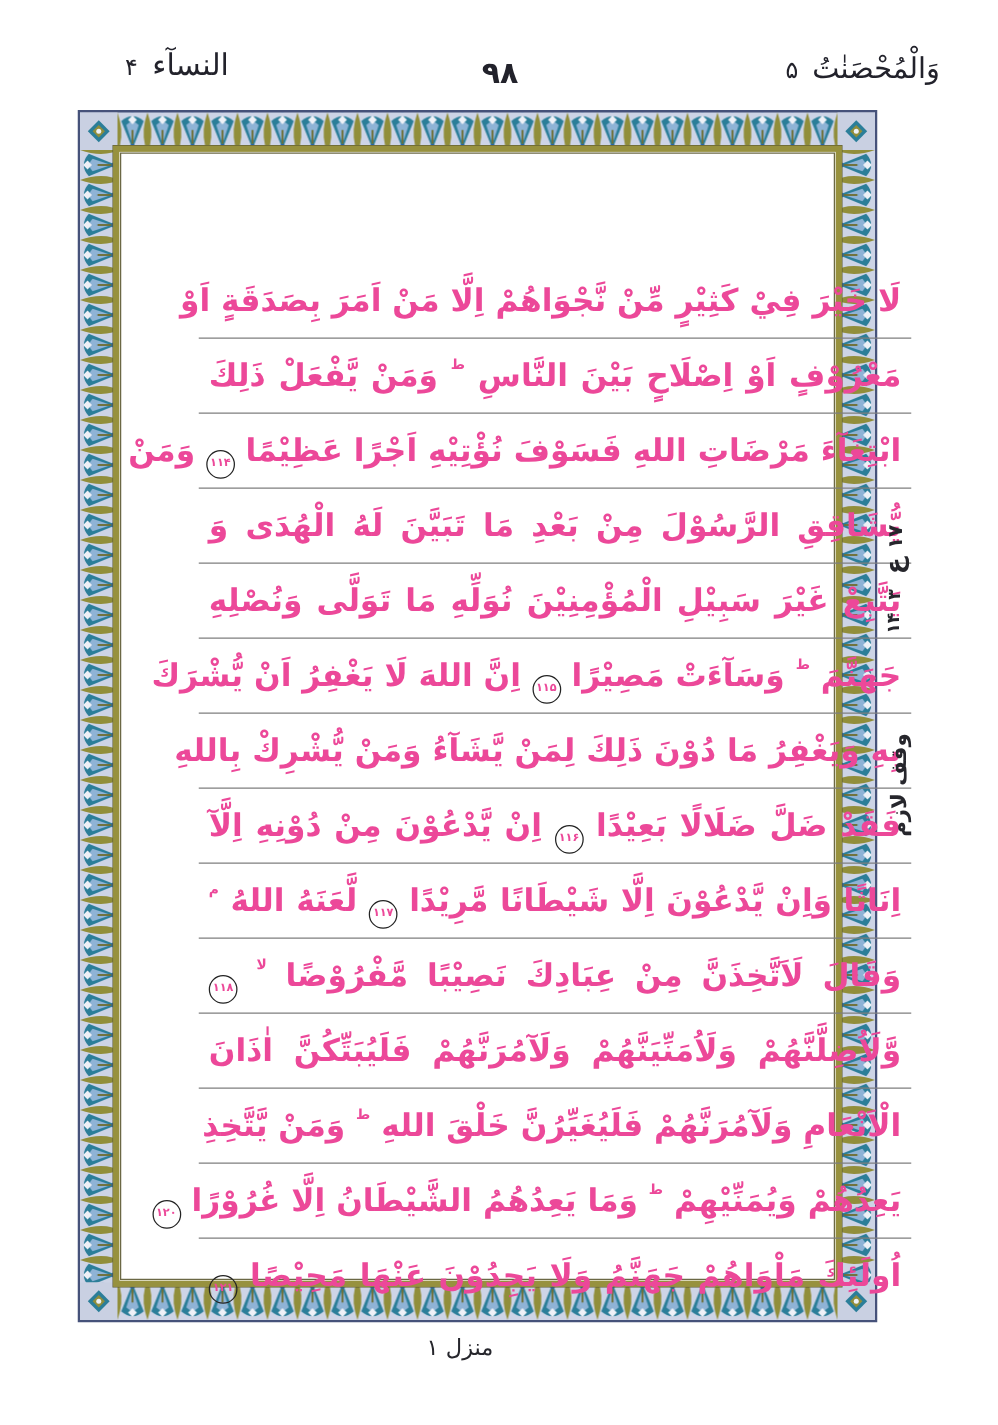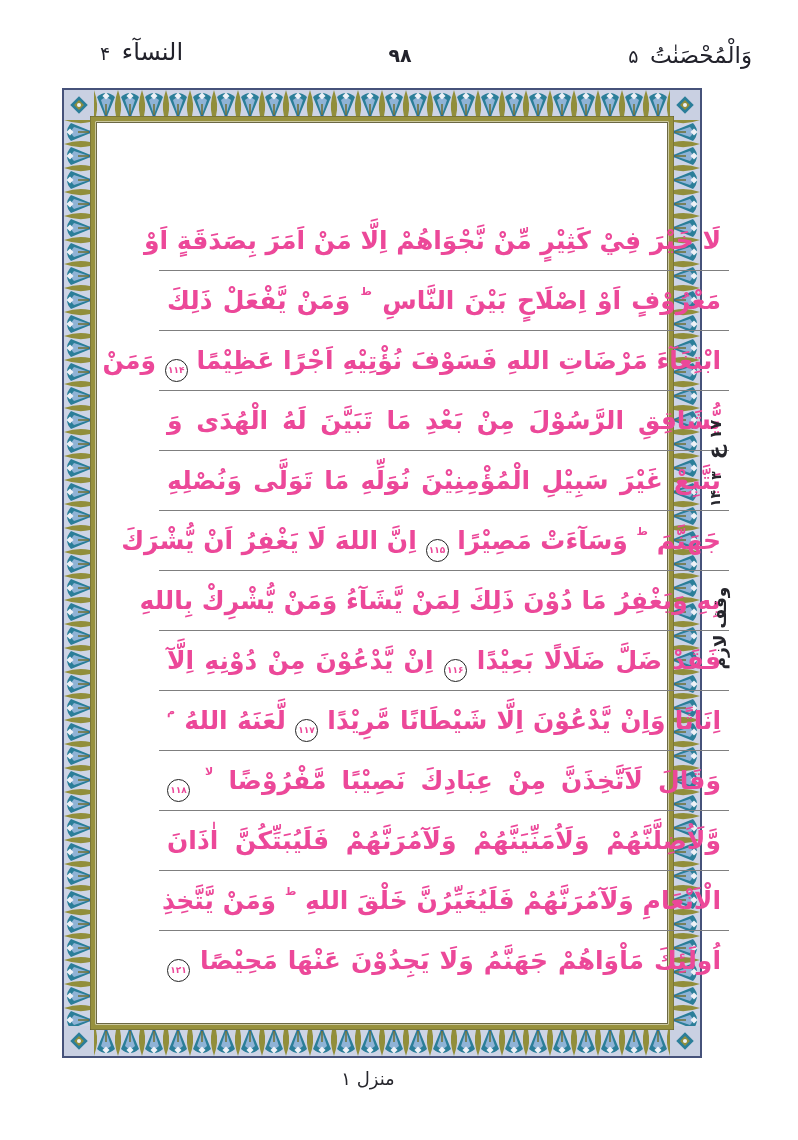--- a/index.html
+++ b/index.html
@@ -3,21 +3,21 @@
 <meta charset="utf-8">
 <style>
   html,body{margin:0;padding:0;}
   body{
     width:798px;height:1140px;position:relative;background:#ffffff;
     font-family:"DejaVu Sans",sans-serif;color:#1a1a1a;overflow:hidden;
   }
   
   .hdr{position:absolute;direction:rtl;white-space:nowrap;color:#22222b;}
   .h-left{left:100px;top:38px;font-size:24px;}
-  .h-center{left:360px;top:44px;width:80px;text-align:center;font-size:19px;font-weight:700;}
+  .h-center{left:360px;top:44px;width:80px;text-align:center;font-size:24px;font-weight:700;}
   .h-right{right:46px;top:42px;font-size:23px;}
   .hnum{font-size:19px;margin-right:4px;}
   
   .frame{position:absolute;left:62px;top:88px;width:640px;height:970px;}
   .frame svg{display:block;}
   
   .text-area{
     position:absolute;left:97px;top:123px;width:570px;height:900px;
   }
   .qline{
@@ -122,20 +122,21 @@
         <div class="qline"><span class="qtxt">ابْتِغَآءَ مَرْضَاتِ اللهِ فَسَوْفَ نُؤْتِيْهِ اَجْرًا عَظِيْمًا</span> <span class="vnum">۱۱۴</span> <span class="qtxt">وَمَنْ</span> </div>
         <div class="qline"><span class="qtxt">يُّشَاقِقِ الرَّسُوْلَ مِنْ بَعْدِ مَا تَبَيَّنَ لَهُ الْهُدَى وَ</span> </div>
         <div class="qline"><span class="qtxt">يَتَّبِعْ غَيْرَ سَبِيْلِ الْمُؤْمِنِيْنَ نُوَلِّهِ مَا تَوَلَّى وَنُصْلِهِ</span> </div>
         <div class="qline"><span class="qtxt">جَهَنَّمَ</span> <span class="wmark">ط</span> <span class="qtxt">وَسَآءَتْ مَصِيْرًا</span> <span class="vnum">۱۱۵</span> <span class="qtxt">اِنَّ اللهَ لَا يَغْفِرُ اَنْ يُّشْرَكَ</span> </div>
         <div class="qline"><span class="qtxt">بِهِ وَيَغْفِرُ مَا دُوْنَ ذَلِكَ لِمَنْ يَّشَآءُ وَمَنْ يُّشْرِكْ بِاللهِ</span> </div>
         <div class="qline"><span class="qtxt">فَقَدْ ضَلَّ ضَلَالًا بَعِيْدًا</span> <span class="vnum">۱۱۶</span> <span class="qtxt">اِنْ يَّدْعُوْنَ مِنْ دُوْنِهِ اِلَّآ</span> </div>
         <div class="qline"><span class="qtxt">اِنَاثًا وَاِنْ يَّدْعُوْنَ اِلَّا شَيْطَانًا مَّرِيْدًا</span> <span class="vnum">۱۱۷</span> <span class="qtxt">لَّعَنَهُ اللهُ</span> <span class="wmark">م</span> </div>
         <div class="qline"><span class="qtxt">وَقَالَ لَاَتَّخِذَنَّ مِنْ عِبَادِكَ نَصِيْبًا مَّفْرُوْضًا</span> <span class="wmark">لا</span> <span class="vnum">۱۱۸</span> </div>
         <div class="qline"><span class="qtxt">وَّلَاُضِلَّنَّهُمْ وَلَاُمَنِّيَنَّهُمْ وَلَآمُرَنَّهُمْ فَلَيُبَتِّكُنَّ اٰذَانَ</span> </div>
         <div class="qline"><span class="qtxt">الْاَنْعَامِ وَلَآمُرَنَّهُمْ فَلَيُغَيِّرُنَّ خَلْقَ اللهِ</span> <span class="wmark">ط</span> <span class="qtxt">وَمَنْ يَّتَّخِذِ</span> </div>
+        <div class="qline"><span class="qtxt">يَعِدُهُمْ وَيُمَنِّيْهِمْ</span> <span class="wmark">ط</span> <span class="qtxt">وَمَا يَعِدُهُمُ الشَّيْطَانُ اِلَّا غُرُوْرًا</span> <span class="vnum">۱۲۰</span> </div>
         <div class="qline"><span class="qtxt">اُولَئِكَ مَاْوَاهُمْ جَهَنَّمُ وَلَا يَجِدُوْنَ عَنْهَا مَحِيْصًا</span> <span class="vnum">۱۲۱</span> </div>
       </div>
   </div>
 
   <div class="ruku">
       <span class="rk">۱۷</span>
       <span class="rk">ع</span>
       <span class="rk">۳</span>
       <span class="rk">۱۴</span>
     </div>

